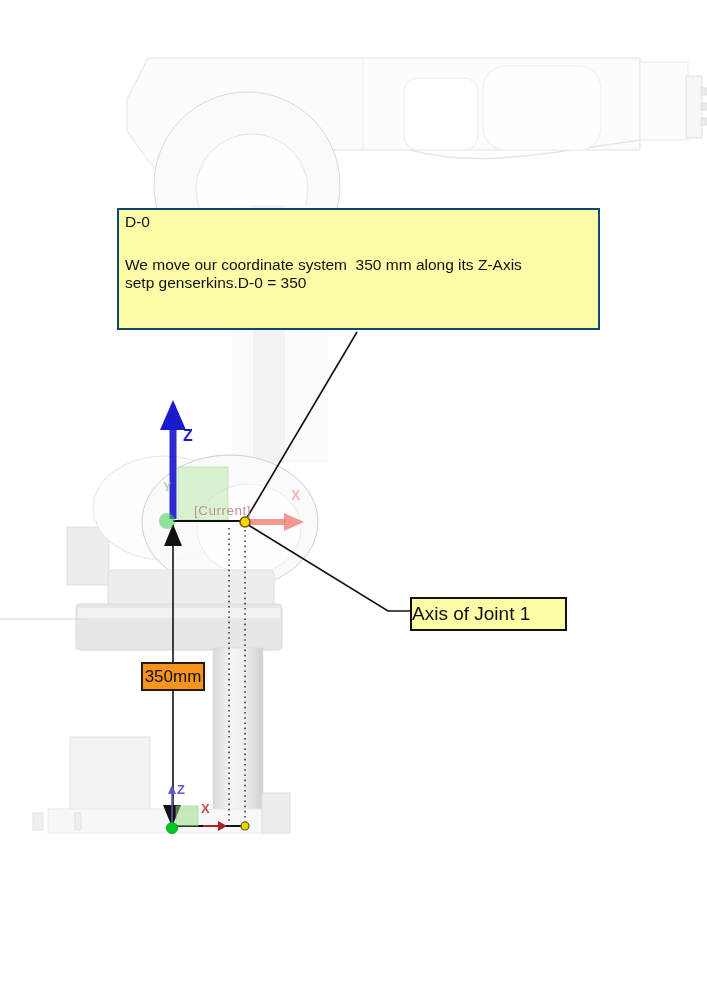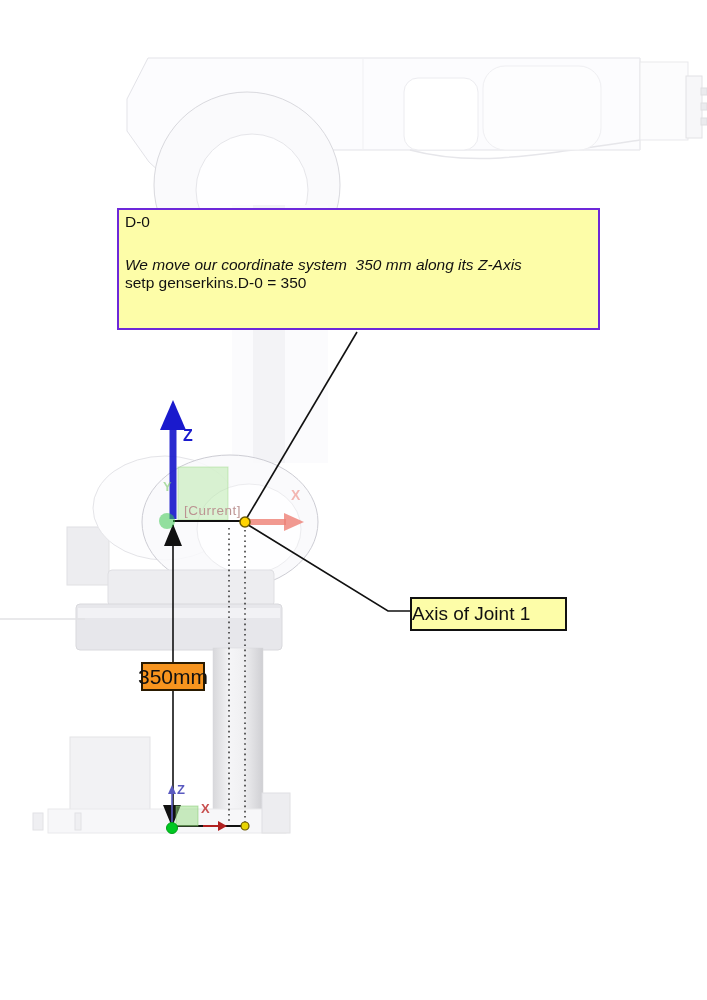--- a/index.html
+++ b/index.html
@@ -10,46 +10,46 @@
     overflow:hidden;
     font-family:"Liberation Sans", sans-serif;
     color:#111;
   }
   .layer{position:absolute;left:0;top:0;}
   
   .callout-box{
     position:absolute;left:117px;top:208px;width:483px;height:122px;
     box-sizing:border-box;
     background:#FDFDA8;
-    border:2px solid #6d28d9;
+    border:2px solid #0c4a6e;
     padding:3px 6px;
     font-size:15.5px;line-height:18px;
   }
   .cb-title{margin-bottom:25px;}
-  .cb-line{white-space:pre-wrap;font-style:italic;}
+  .cb-line{white-space:pre-wrap;}
   .cb-cmd{}
   
   .axis-label{
     position:absolute;left:410px;top:597px;width:157px;height:34px;
     box-sizing:border-box;
     background:#FDFDA8;border:2px solid #111;
     display:flex;align-items:center;justify-content:flex-start;
     font-size:19px;
   }
   
   .distance-label{
     position:absolute;left:141px;top:662px;width:64px;height:29px;
     box-sizing:border-box;
     background:#F7941E;border:2px solid #2a1a00;
     display:flex;align-items:center;justify-content:center;
-    font-size:21px;
+    font-size:17px;
   }
   .float-label{position:absolute;font-weight:bold;}
   .z-top{left:183px;top:427px;color:#1A1ACD;font-size:16px;}
-  .current{left:184px;top:503px;color:#BA8F8F;font-size:13.5px;font-weight:normal;letter-spacing:.5px;opacity:.95;}
+  .current{left:194px;top:503px;color:#BA8F8F;font-size:13.5px;font-weight:normal;letter-spacing:.5px;opacity:.95;}
   .x-top{left:291px;top:487px;color:#EE8075;opacity:.55;font-size:14px;}
   .y-top{left:163px;top:479px;color:#7CC96B;opacity:.6;font-size:13px;}
   .z-bot{left:177px;top:782px;color:#5A5AC0;font-size:13px;}
   .x-bot{left:201px;top:801px;color:#C85050;font-size:13px;}
 </style>
 </head>
 <body>
 
 <div class="canvas">
 

